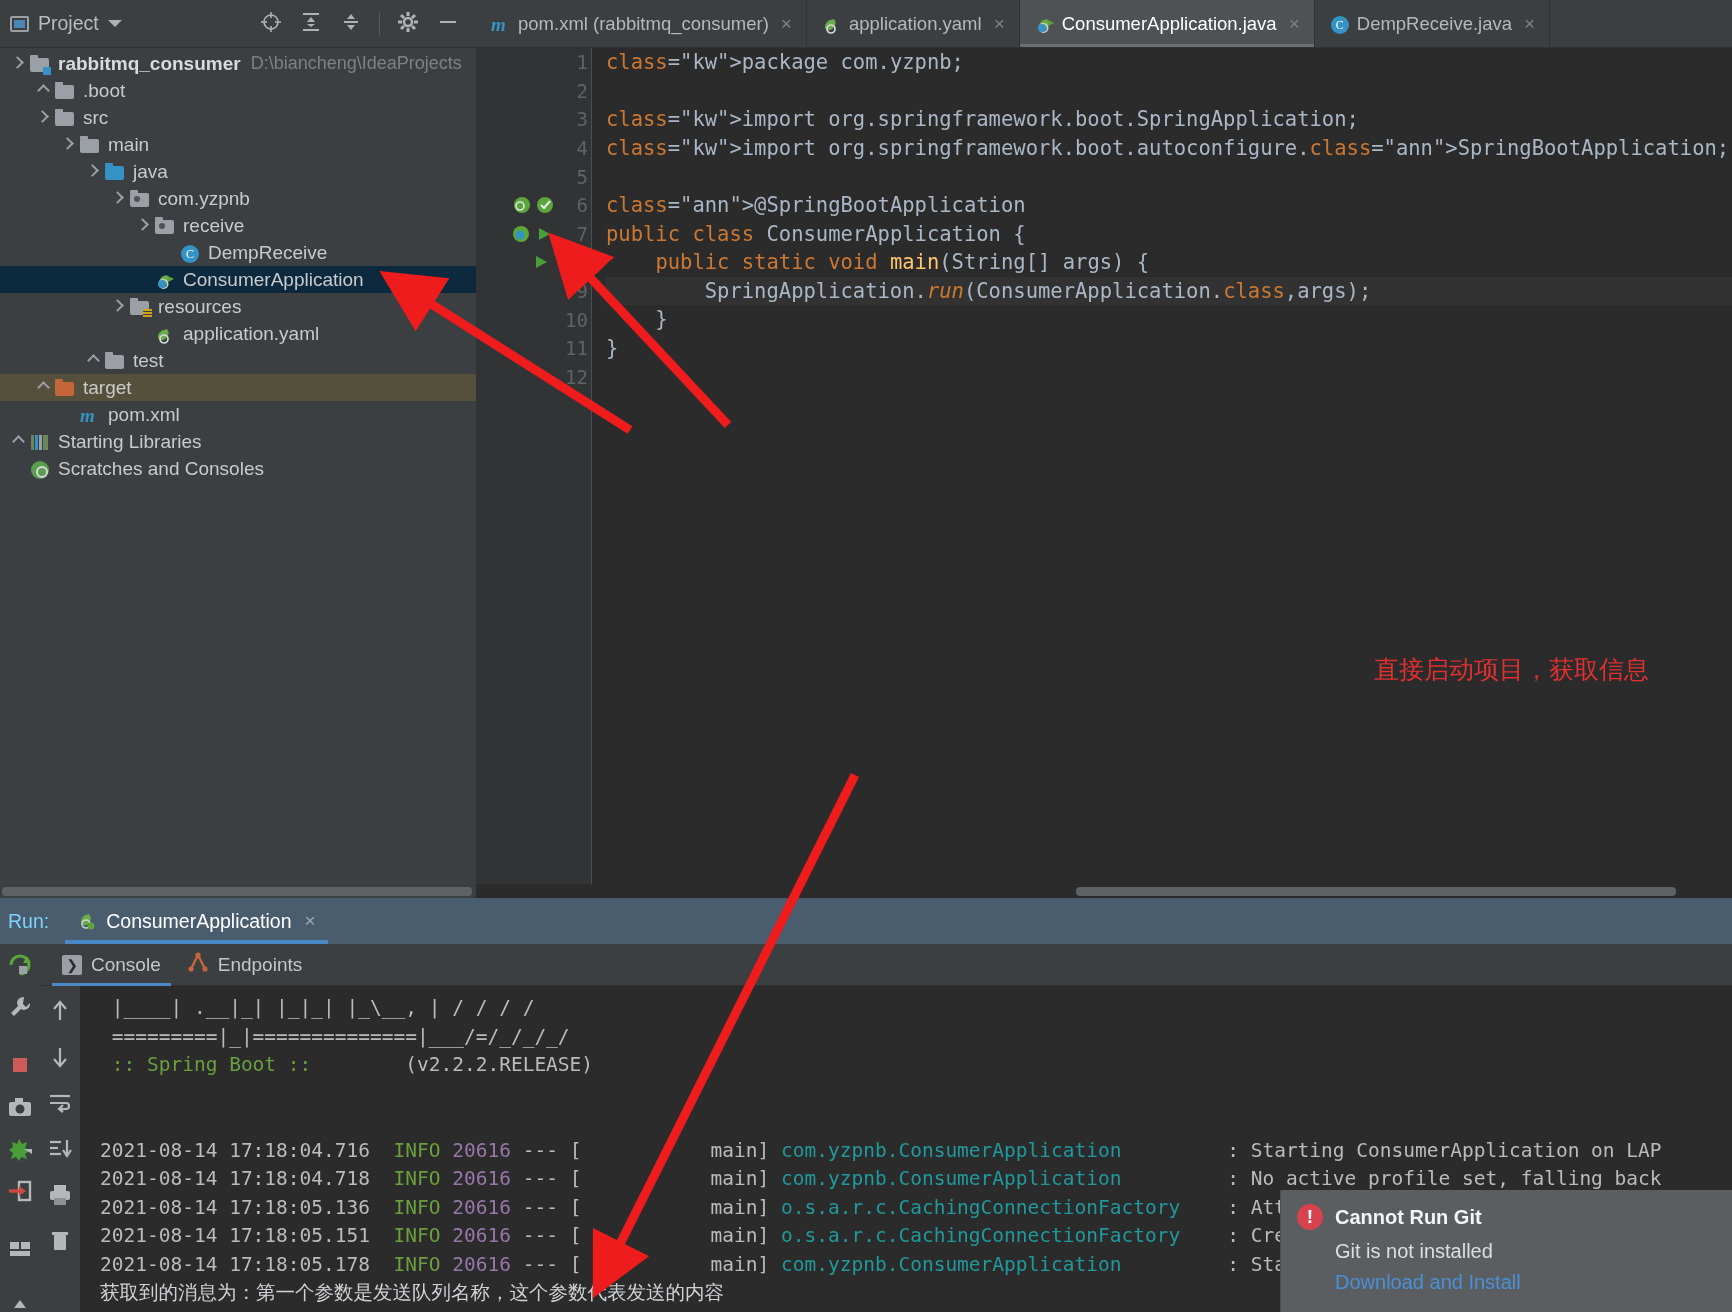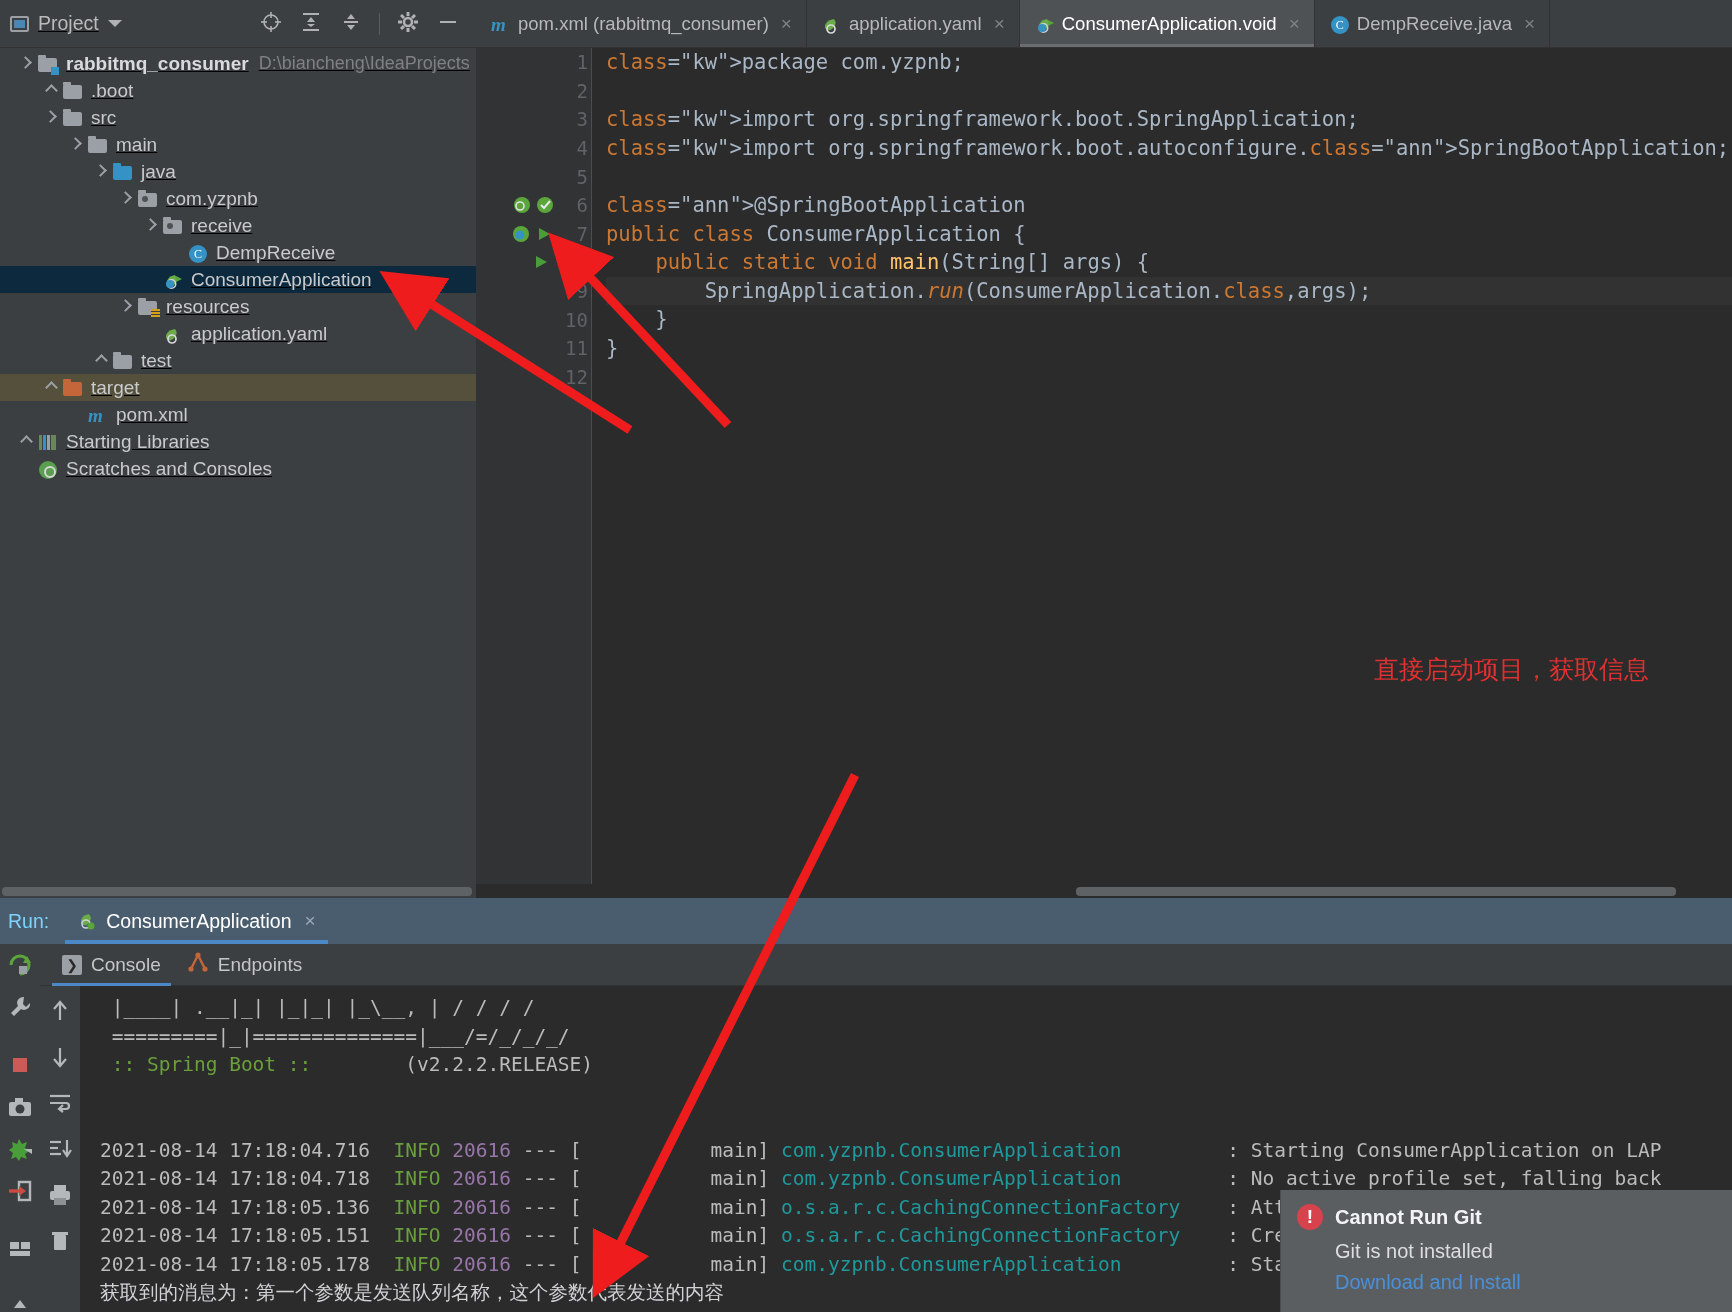--- a/index.html
+++ b/index.html
@@ -8,21 +8,20 @@
     background: #3c3f41;
     font-family: "Liberation Sans", sans-serif;
     overflow: hidden;
   }
   #app { position: relative; width: 1732px; height: 1312px; }
 
   
   .project-panel {
     position: absolute; left: 0; top: 0; width: 476px; height: 898px;
     background: #3c3f41;
-    text-decoration: underline;
   }
   .project-header {
     height: 48px; display: flex; align-items: center; padding: 0 10px;
     border-bottom: 1px solid #323232; background: #3c3f41;
   }
   .ph-left { display: flex; align-items: center; gap: 9px; }
   .ph-title { color: #bbbbbb; font-size: 19.5px; }
   .ph-icons { margin-left: auto; display: flex; align-items: center; gap: 16px; padding-right: 6px; }
   .ph-sep { width: 1px; height: 22px; background: #5a5d5f; }
   .icon-sq {
@@ -35,21 +34,20 @@
   .caret-down {
     width: 0; height: 0; border-left: 7px solid transparent; border-right: 7px solid transparent;
     border-top: 7px solid #afb1b3;
   }
 
   
   .tree { padding-top: 2px; font-size: 19px; color: #c0c2c4; }
   .tree-row {
     height: 27px; display: flex; align-items: center; white-space: nowrap;
     position: relative;
-    padding-left: 8px;
   }
   .tree-row.selected { background: #0d293e; }
   .tree-row.target-hl { background: #55503c; }
   .arrow {
     width: 16px; height: 16px; flex: 0 0 16px; position: relative; margin-right: 3px;
   }
   .arrow.right::before {
     content:''; position:absolute; left:4px; top:3px;
     border-left: 6px solid transparent; border-top: 5px solid transparent;
     width:0;height:0;
@@ -439,21 +437,21 @@
         </div>
         <div class="tab active">
           <span class="tab-ico">
             <span class="spring-ico"><svg width="20" height="20" viewBox="0 0 20 20">
                 <path d="M4 12 Q3 5 12 3 Q16 8 11 13 Q7 16 4 12Z" fill="#6aab4a"></path>
                 <circle cx="8.5" cy="12" r="4.2" fill="none" stroke="#cfd2d4" stroke-width="1.6"></circle>
                 <circle cx="7" cy="12" r="4" fill="#3592c4"></circle>
                 <polygon points="13,4 19,7 13,10" fill="#5aa63a"></polygon>
               </svg></span>
           </span>
-          <span>ConsumerApplication.void</span>
+          <span>ConsumerApplication.java</span>
           <span class="close">×</span>
         </div>
         <div class="tab">
           <span class="tab-ico">
             <span class="cls-ico">C</span>
           </span>
           <span>DempReceive.java</span>
           <span class="close">×</span>
         </div>
       </div>

